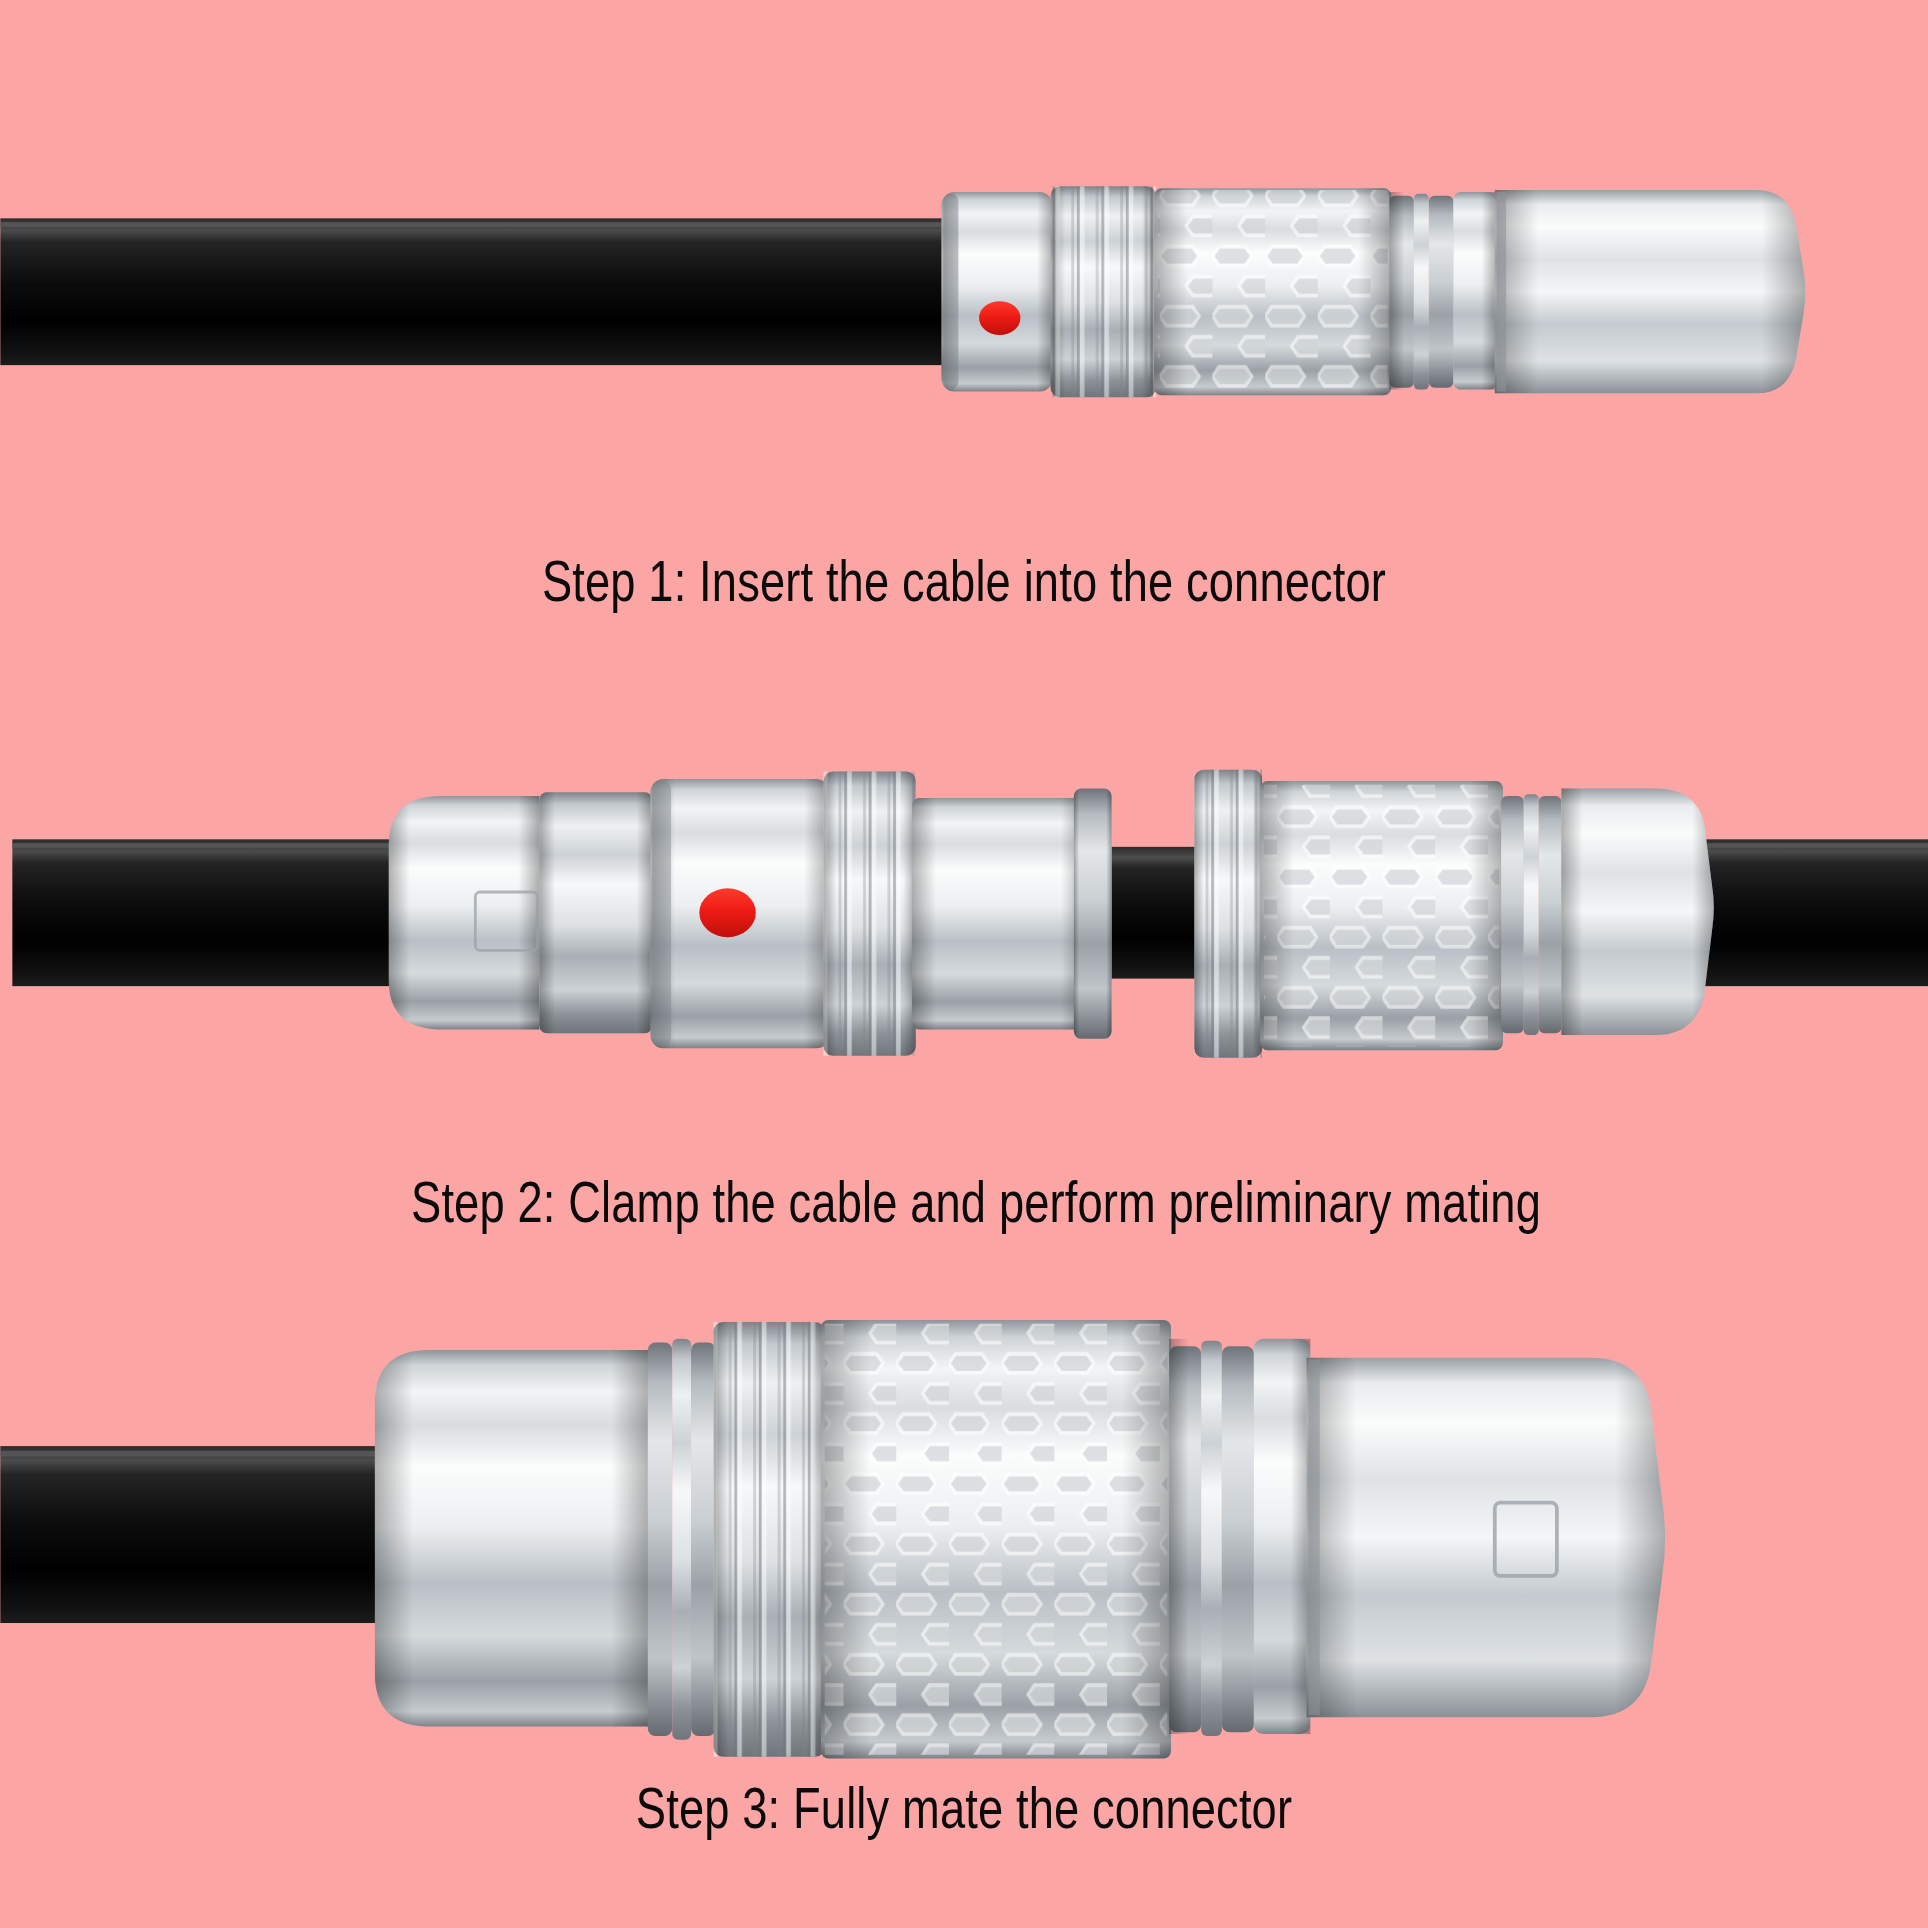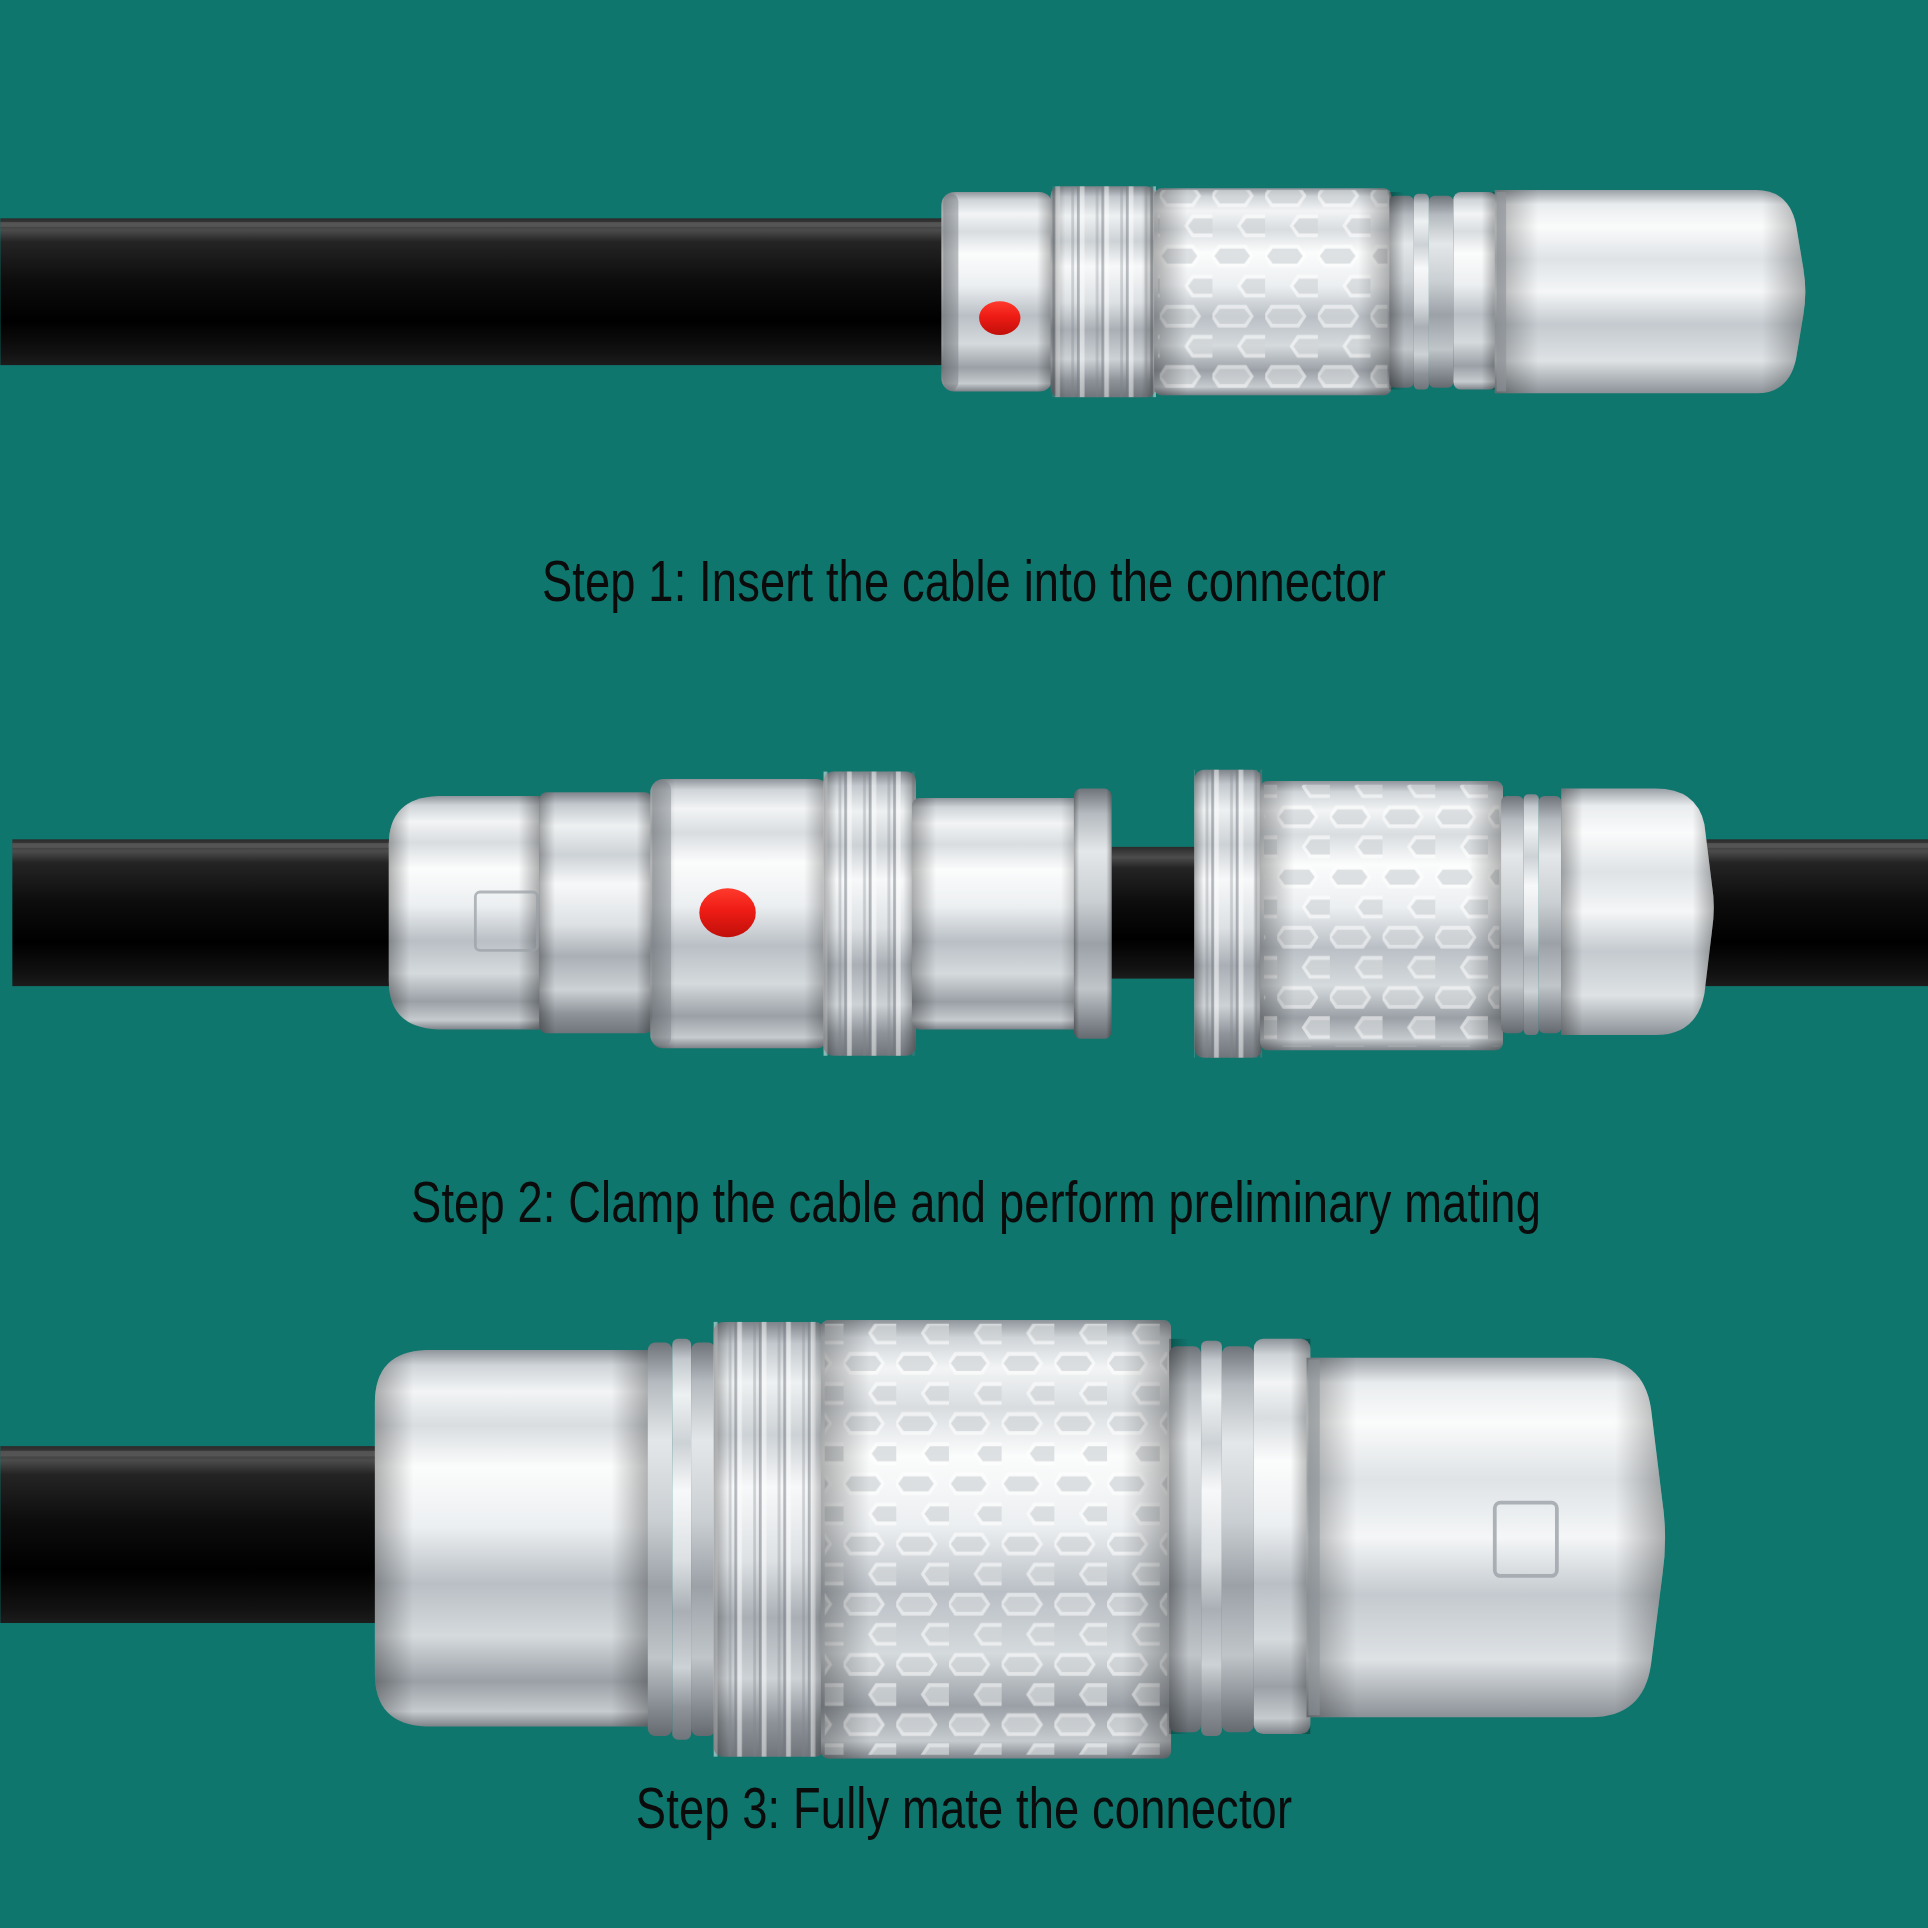--- a/index.html
+++ b/index.html
@@ -2,21 +2,21 @@
 <html style="font-size:15px"><head>
 <meta charset="utf-8">
 <style>
   html,body{margin:0;padding:0;}
   body{
     width:1928px;height:1928px;
     background:#fdfdfb;
     font-family:"Liberation Sans", sans-serif;
     overflow:hidden;
   }
-  .page{position:relative;width:1928px;height:1928px;background:#0f766e;}
+  .page{position:relative;width:1928px;height:1928px;background:#fca5a5;}
   .step{position:absolute;left:0;width:1928px;}
   .stage{position:relative;width:1928px;}
   .stage svg{display:block;}
   .caption{
     position:absolute;left:0;width:1928px;
     text-align:center;
     color:#0b0b0b;
     font-size:58px;
     line-height:1.05;
     font-weight:400;

